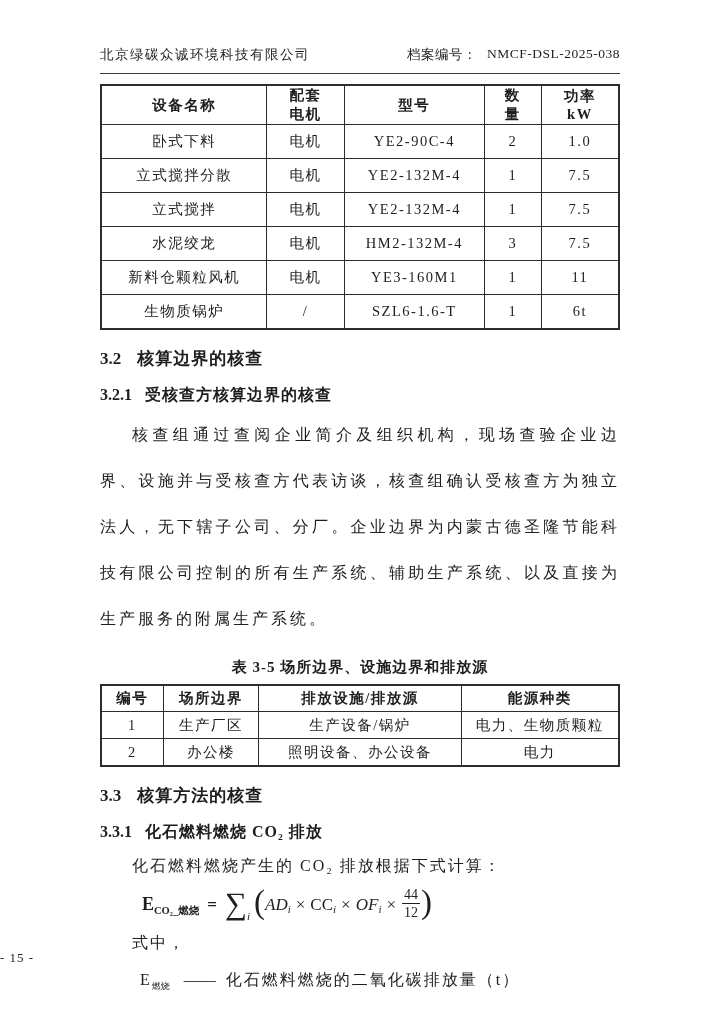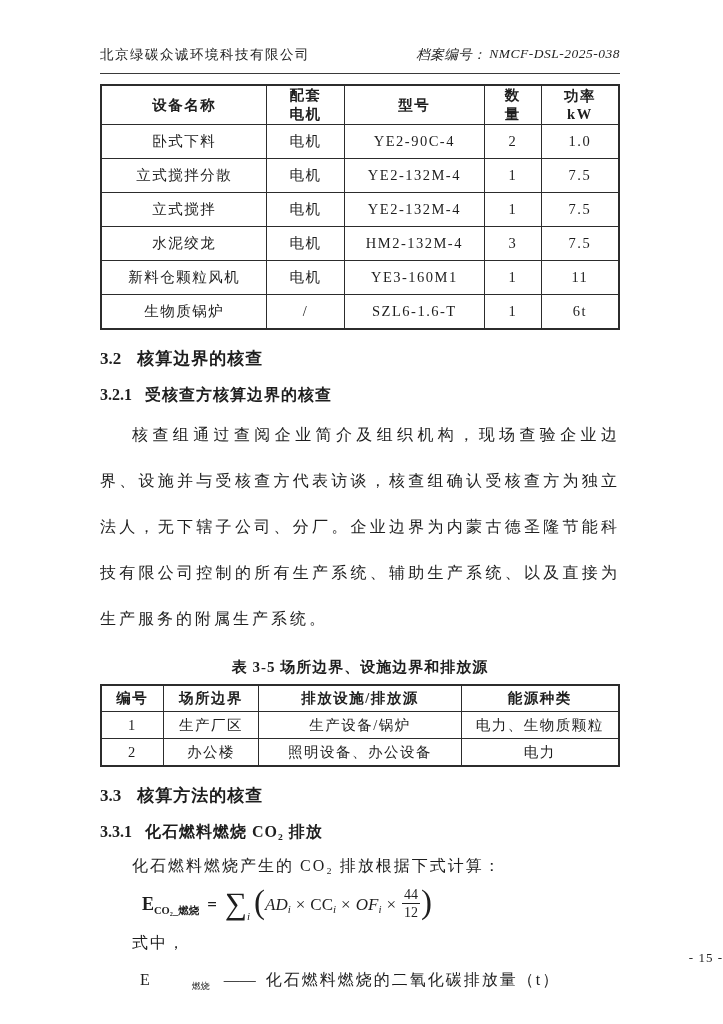--- a/index.html
+++ b/index.html
@@ -13,21 +13,21 @@
     padding:46px 103px 0 100px;
     overflow:hidden;
     border-radius:17px;
   }
   
   .doc-header{
     display:flex;justify-content:space-between;align-items:baseline;
     font-size:13.5px;letter-spacing:1.5px;
     padding-bottom:9px;border-bottom:1px solid #3a3a3a;
   }
-  .archive{display:flex;gap:3px;letter-spacing:0.5px;font-style:italic;}
+  .archive{display:flex;gap:10px;letter-spacing:0.5px;}
   
   table{border-collapse:collapse;width:100%;table-layout:fixed;}
   .equip-table{margin-top:10px;border:2px solid #2c2c2c;}
   .equip-table th,.equip-table td{
     border:1px solid #2c2c2c;text-align:center;vertical-align:middle;
     font-size:14.5px;letter-spacing:1.5px;padding:0 20px;
   }
   .equip-table th{height:25px;font-weight:bold;}
   .equip-table td{height:33px;font-weight:normal;}
   .boundary-table{border:2px solid #2c2c2c;}
@@ -48,21 +48,21 @@
   .h3 .sec-num{margin-right:13px;letter-spacing:0;}
   .body-par{
     font-size:16px;line-height:46px;letter-spacing:3px;
     text-align:justify;text-indent:2em;margin:6px 0 0 0;
   }
   .intro-line{
     font-size:16px;letter-spacing:2px;text-indent:2em;margin-top:13px;
   }
   .where-line{font-size:16px;letter-spacing:2px;text-indent:2em;margin-top:12px;}
   .def-line{font-size:16px;letter-spacing:2px;margin:16px 0 0 40px;}
-  .def-line sub{font-size:9px;letter-spacing:0;margin-left:40px;}
+  .def-line sub{font-size:9px;letter-spacing:0;}
   .def-dash{margin:0 10px 0 14px;letter-spacing:0;}
   
   .formula{
     display:flex;align-items:center;
     margin:10px 0 0 42px;font-size:17px;line-height:1;
     white-space:nowrap;
   }
   .formula .lhs{font-weight:bold;font-size:18px;}
   .formula .lhs-sub{font-size:10.5px;font-weight:bold;position:relative;top:7px;letter-spacing:0;}
   .formula .eq{margin:0 8px;font-weight:bold;}
@@ -71,21 +71,21 @@
   .formula .paren{font-size:33px;font-weight:300;position:relative;top:-2px;}
   .formula .vit{font-style:italic;}
   .formula .vsub{font-style:italic;font-size:11px;position:relative;top:5px;}
   .formula .times{margin:0 5px;}
   .frac{display:inline-flex;flex-direction:column;align-items:center;font-size:14px;line-height:1.15;margin:0 1px;justify-content:flex-end;}
   .frac .den{border-top:1.2px solid #1e1e1e;padding:1px 2px 0 2px;}
   .frac .num{padding:0 2px;}
   
   .page-footer{
     position:absolute;left:0;bottom:58px;width:723px;
-    text-align:right;font-size:13px;letter-spacing:1px;
+    text-align:left;font-size:13px;letter-spacing:1px;
   }
 </style>
 </head>
 <body>
 
 <div class="page">
 
   <div class="doc-header">
     <span>北京绿碳众诚环境科技有限公司</span>
     <span class="archive">

